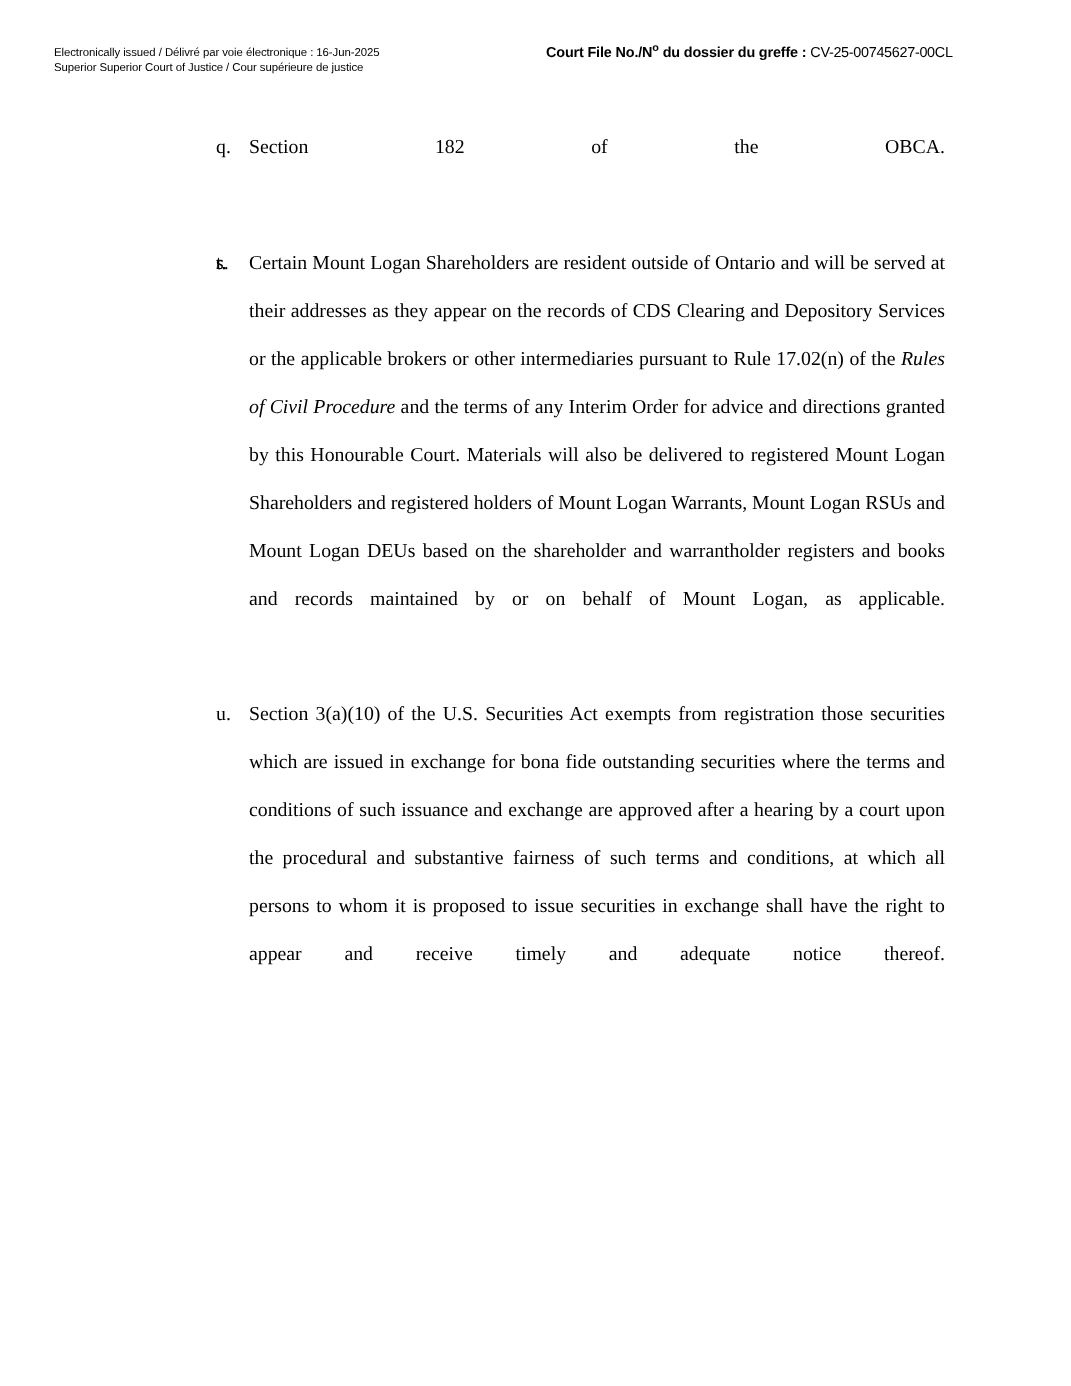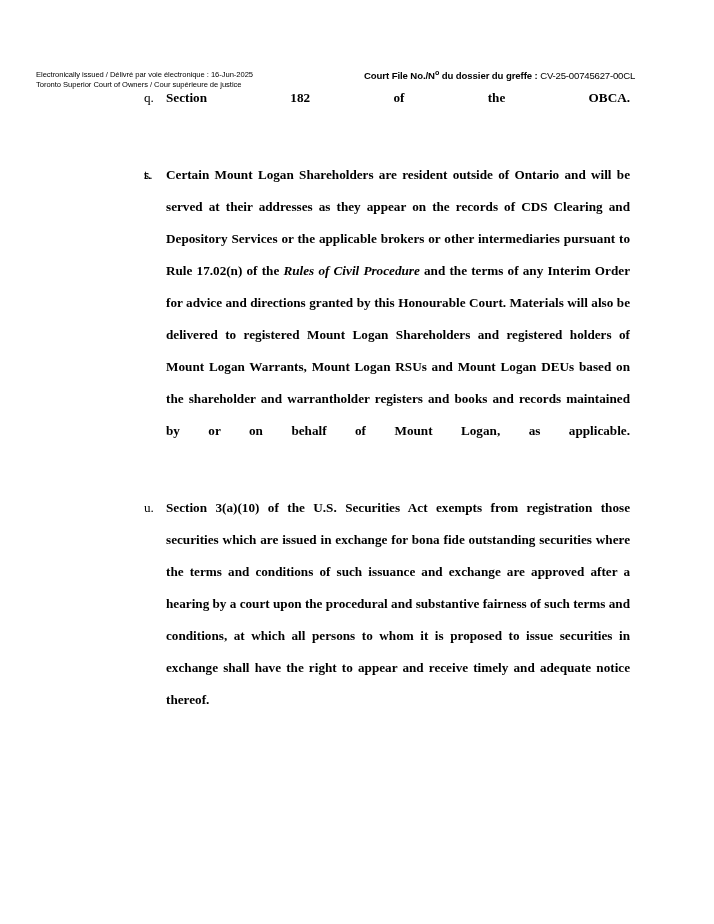--- a/index.html
+++ b/index.html
@@ -18,21 +18,20 @@
     -webkit-font-smoothing: none;
   }
 
   
   .stamp-header {
     position: absolute;
     top: 30px;
     left: 0;
     width: 710px;
     height: 28px;
-    margin-top: 40px;
   }
   .stamp-left {
     position: absolute;
     left: 36px;
     top: 0;
     font-family: "Liberation Sans", "DejaVu Sans", sans-serif;
     font-size: 7.6px;
     line-height: 9.6px;
     letter-spacing: -0.05px;
     white-space: nowrap;
@@ -87,39 +86,38 @@
     position: absolute;
     left: 144px;
     top: 0;
     width: 16px;
     text-align: left;
     font-size: 13.2px;
     line-height: 32px;
   }
   .clause .body-text {
     display: block;
-    font-weight: bold;
   }
   .clause em {
     font-style: italic;
   }
   
   .clause .body-text::after {
     content: "";
     display: inline-block;
     width: 100%;
   }
 </style>
 </head>
 <body>
 
 <div class="stamp-header">
   <div class="stamp-left">
     <div>Electronically issued / Délivré par voie électronique : 16-Jun-2025</div>
-    <div>Toronto Superior Court of Owners / Cour supérieure de justice</div>
+    <div>Superior Superior Court of Justice / Cour supérieure de justice</div>
   </div>
   <div class="stamp-right">
     <span class="lbl">Court File No./N</span><span class="lbl sup">o</span><span class="lbl"> du dossier du greffe : </span><span class="val">CV-25-00745627-00CL</span>
   </div>
 </div>
 
 <div class="doc-body">
 
   <div class="clause">
     <span class="marker">q.</span>

